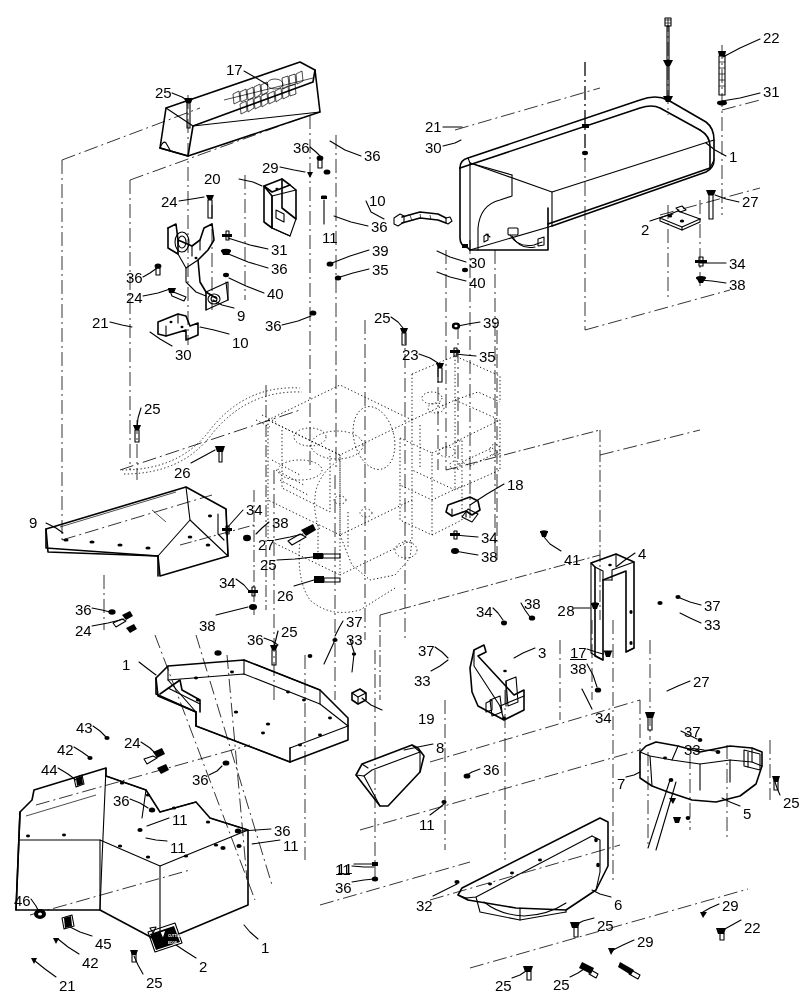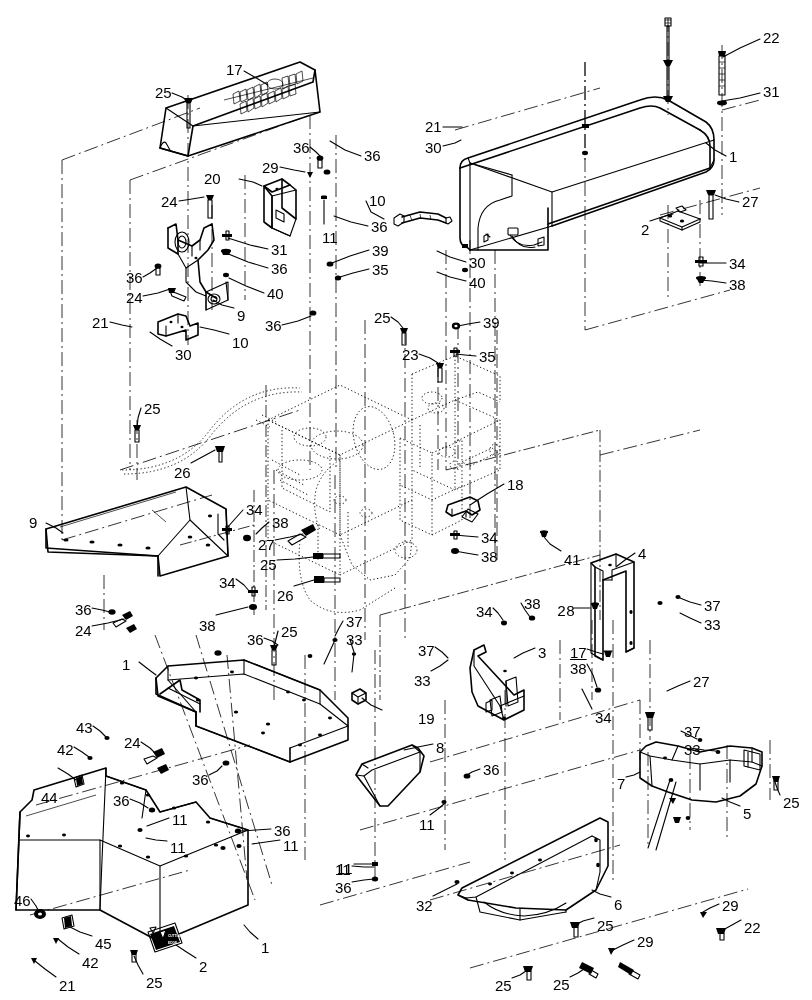--- a/index.html
+++ b/index.html
@@ -999,21 +999,21 @@
       <div class="callout" style="left: 122px; top: 657px;">1</div>
       <div class="callout" style="left: 385px; top: 711px; margin-left: 33px;">19</div>
       <div class="callout" style="left: 693px; top: 674px;">27</div>
       <div class="callout" style="left: 684px; top: 724px;">37</div>
       <div class="callout" style="left: 684px; top: 742px;">33</div>
       <div class="callout" style="left: 743px; top: 806px;">5</div>
       <div class="callout" style="left: 783px; top: 795px;">25</div>
       <div class="callout" style="left: 617px; top: 776px;">7</div>
       <div class="callout" style="left: 76px; top: 720px;">43</div>
       <div class="callout" style="left: 57px; top: 742px;">42</div>
-      <div class="callout" style="left: 41px; top: 762px; margin-top: 28px;">44</div>
+      <div class="callout" style="left: 41px; top: 762px;">44</div>
       <div class="callout" style="left: 124px; top: 735px;">24</div>
       <div class="callout" style="left: 192px; top: 772px;">36</div>
       <div class="callout" style="left: 113px; top: 793px;">36</div>
       <div class="callout" style="left: 172px; top: 812px;">11</div>
       <div class="callout" style="left: 170px; top: 840px;">11</div>
       <div class="callout" style="left: 274px; top: 823px;">36</div>
       <div class="callout" style="left: 283px; top: 838px;">11</div>
       <div class="callout" style="left: 335px; top: 862px;">11</div>
       <div class="callout" style="left: 335px; top: 880px;">36</div>
       <div class="callout" style="left: 436px; top: 740px;">8</div>

